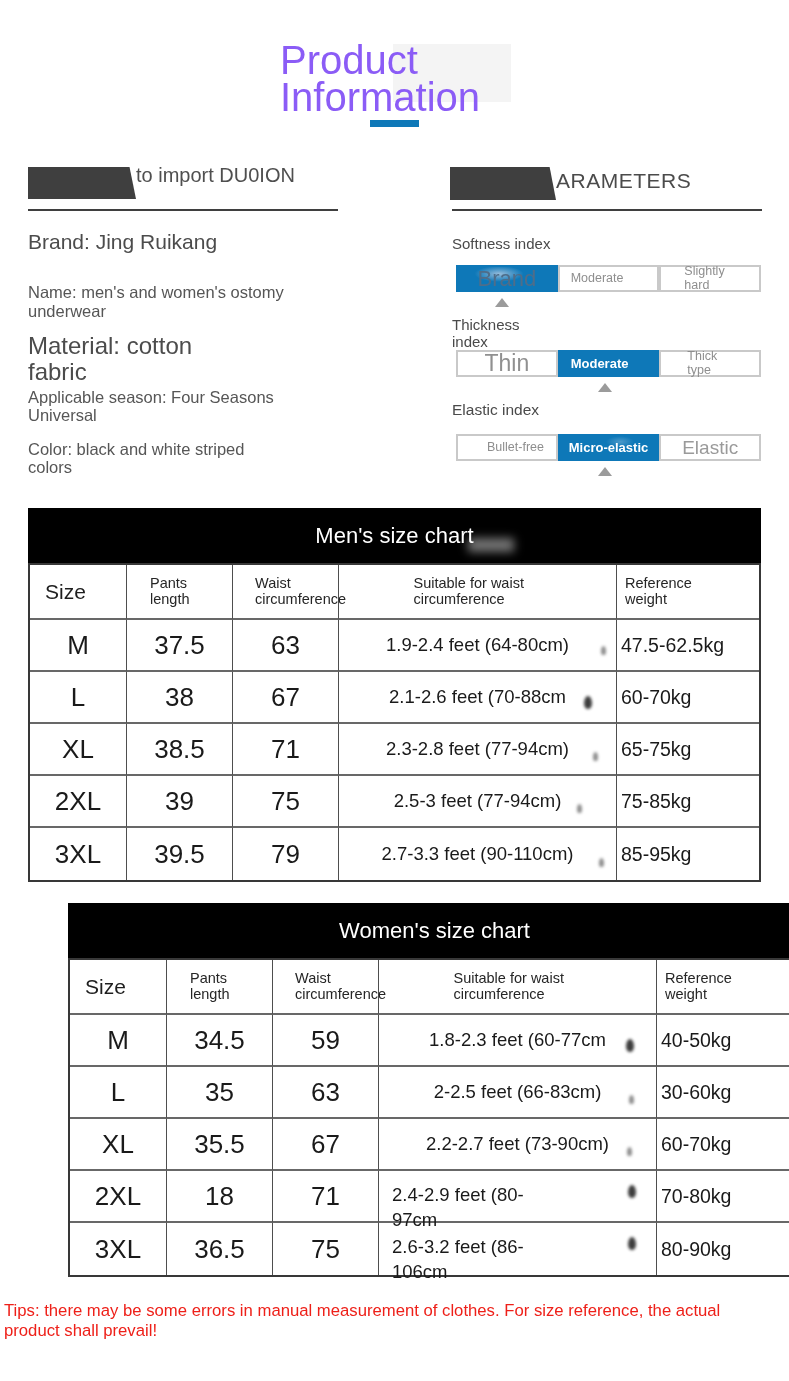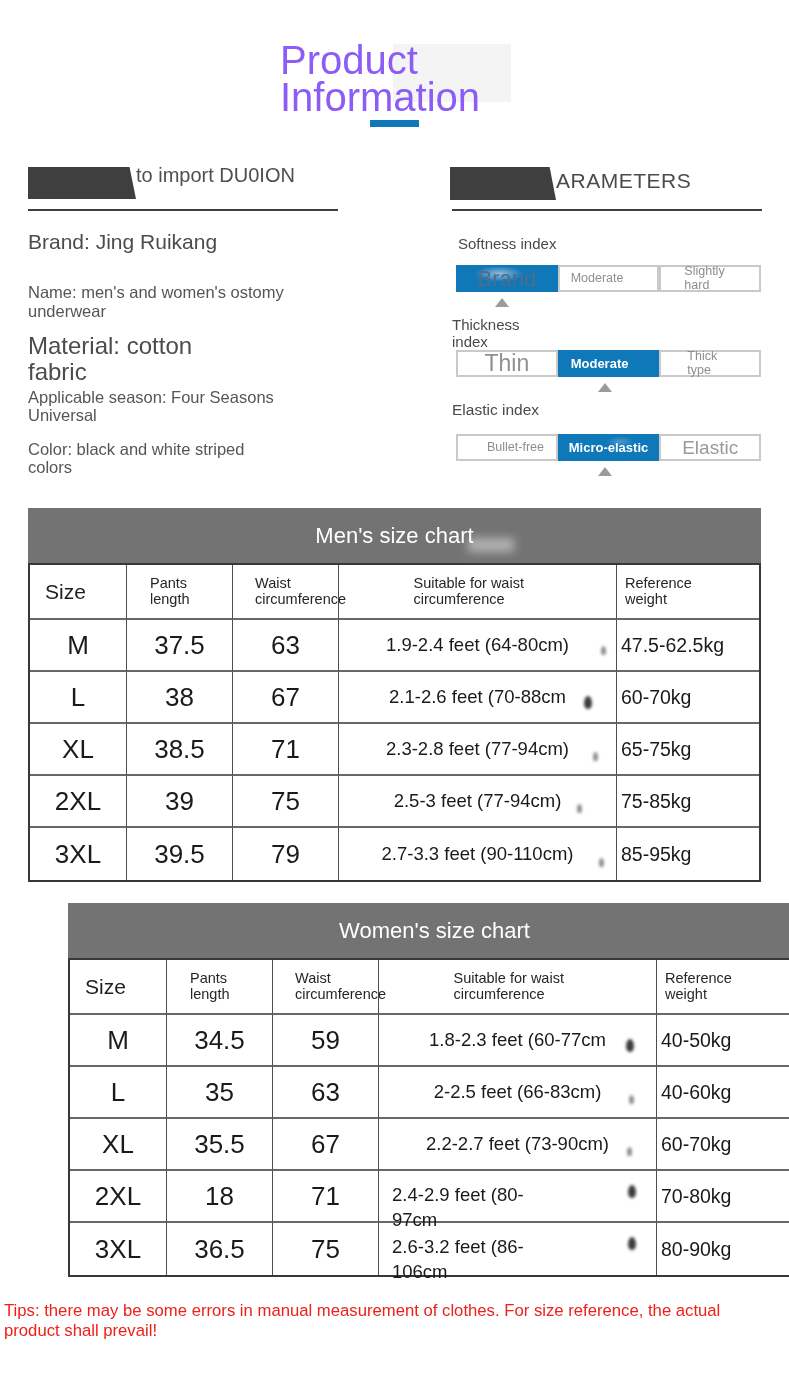--- a/index.html
+++ b/index.html
@@ -25,21 +25,21 @@
   
   #detail-brand{left:28px;top:230px;font-size:21px;color:#4c4c4c;}
   #detail-name{left:28px;top:283px;width:300px;font-size:16.5px;line-height:19px;color:#565656;}
   #detail-material{left:28px;top:333px;width:220px;font-size:24px;line-height:25.5px;color:#4c4c4c;}
   #detail-season{left:28px;top:388px;width:310px;font-size:16.5px;line-height:18px;color:#565656;}
   #detail-color{left:28px;top:440px;width:262px;font-size:16.5px;line-height:18px;color:#565656;}
 
   
   #params{left:452px;top:236px;width:312px;height:252px;}
   .p-label{position:absolute;font-size:15px;color:#4a4a4a;line-height:16.5px;}
-  #lbl-soft{left:0;top:0;margin-left:6px;}
+  #lbl-soft{left:0;top:0;}
   #lbl-thick{left:0;top:81px;width:92px;}
   #lbl-elastic{left:0;top:166px;font-size:15.5px;}
   .bar{position:absolute;left:4px;width:305px;height:27px;display:flex;}
   #bar-soft{top:29px;} #bar-thick{top:114px;} #bar-elastic{top:198px;}
   .seg{flex:1 1 0;box-sizing:border-box;border:2px solid #c9c9c9;background:#fff;
        display:flex;align-items:center;overflow:visible;}
   .seg.sel{border-color:#0e78b8;background:#0e78b8;}
   .segtxt{font-size:12.5px;line-height:13.5px;color:#8e8e8e;text-align:left;}
   .pad11{padding-left:11px;max-width:58px;word-break:break-all;}
   .pad23{padding-left:23px;max-width:62px;}
@@ -52,21 +52,21 @@
   #seg-elastic span{width:100%;text-align:center;font-size:19px;color:#9a9a9a;}
   #seg-micro{background:radial-gradient(ellipse 20px 8px at 62% 25%,rgba(255,255,255,.25),rgba(255,255,255,0) 70%),#0e78b8;}
   #seg-micro span{width:100%;text-align:center;white-space:nowrap;}
   .tri{position:absolute;width:0;height:0;border-left:7px solid transparent;
        border-right:7px solid transparent;border-bottom:9px solid #9b9b9b;}
   #tri-soft{left:43px;top:62px;} #tri-thick{left:146px;top:147px;} #tri-elastic{left:146px;top:231px;}
 
   
   .size-table{position:absolute;left:28px;width:733px;}
   #men-table{top:508px;} #women-table{top:903px;padding-left:40px;}
-  .tbar{height:55px;background:#737373;color:#fff;font-size:22px;display:flex;
+  .tbar{height:55px;background:#000000;color:#fff;font-size:22px;display:flex;
         align-items:center;justify-content:center;position:relative;}
   .tbar.smudged::after{content:"";position:absolute;left:440px;top:30px;width:46px;height:14px;
         background:rgba(255,255,255,.45);filter:blur(5px);}
   .tgrid{display:grid;grid-template-columns:97px 106px 106px 278px 142px;
          grid-template-rows:55px repeat(5,52px);
          border:2px solid #383838;box-sizing:border-box;background:#fff;}
   .c{position:relative;box-sizing:border-box;display:flex;align-items:center;justify-content:center;
      border-right:1.5px solid #4e4e4e;border-bottom:2px solid #686868;color:#1a1a1a;overflow:visible;}
   .c.rr{border-right:none;} .c.bb{border-bottom:none;}
   .h{font-size:14.5px;line-height:15.5px;color:#262626;}
@@ -312,21 +312,21 @@
           <span>35</span>
         </div>
       <div class="c c-num">
           <span>63</span>
         </div>
       <div class="c c-suit">
           <span>2-2.5 feet (66-83cm)</span>
           <i class="smg light" style="right:22px;top:28px;"></i>
         </div>
       <div class="c c-weight rr">
-          <span>40-60kg</span>
+          <span>30-60kg</span>
         </div>
 
       <div class="c c-size">
           <span>XL</span>
         </div>
       <div class="c c-num">
           <span>35.5</span>
         </div>
       <div class="c c-num">
           <span>67</span>

